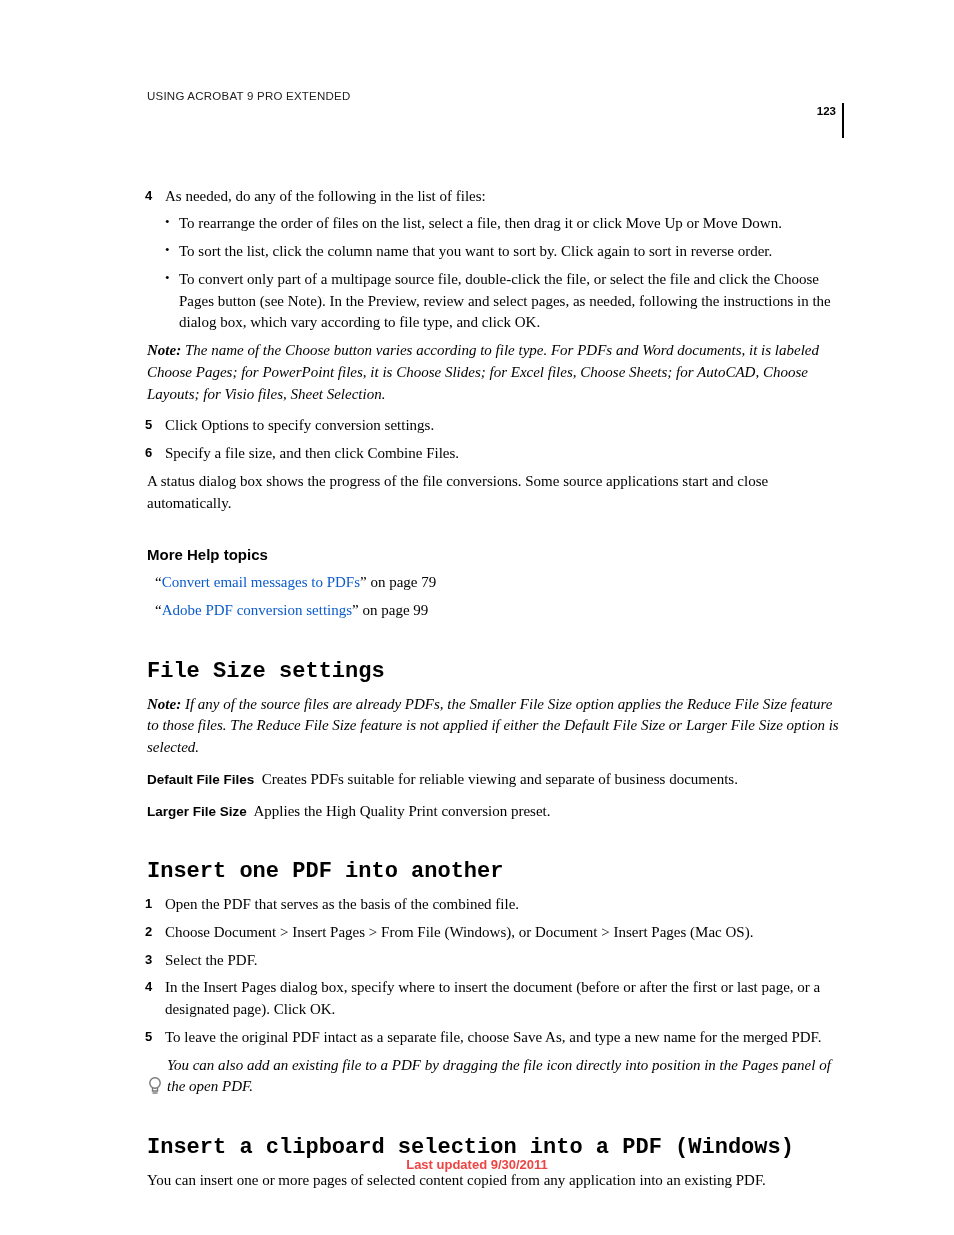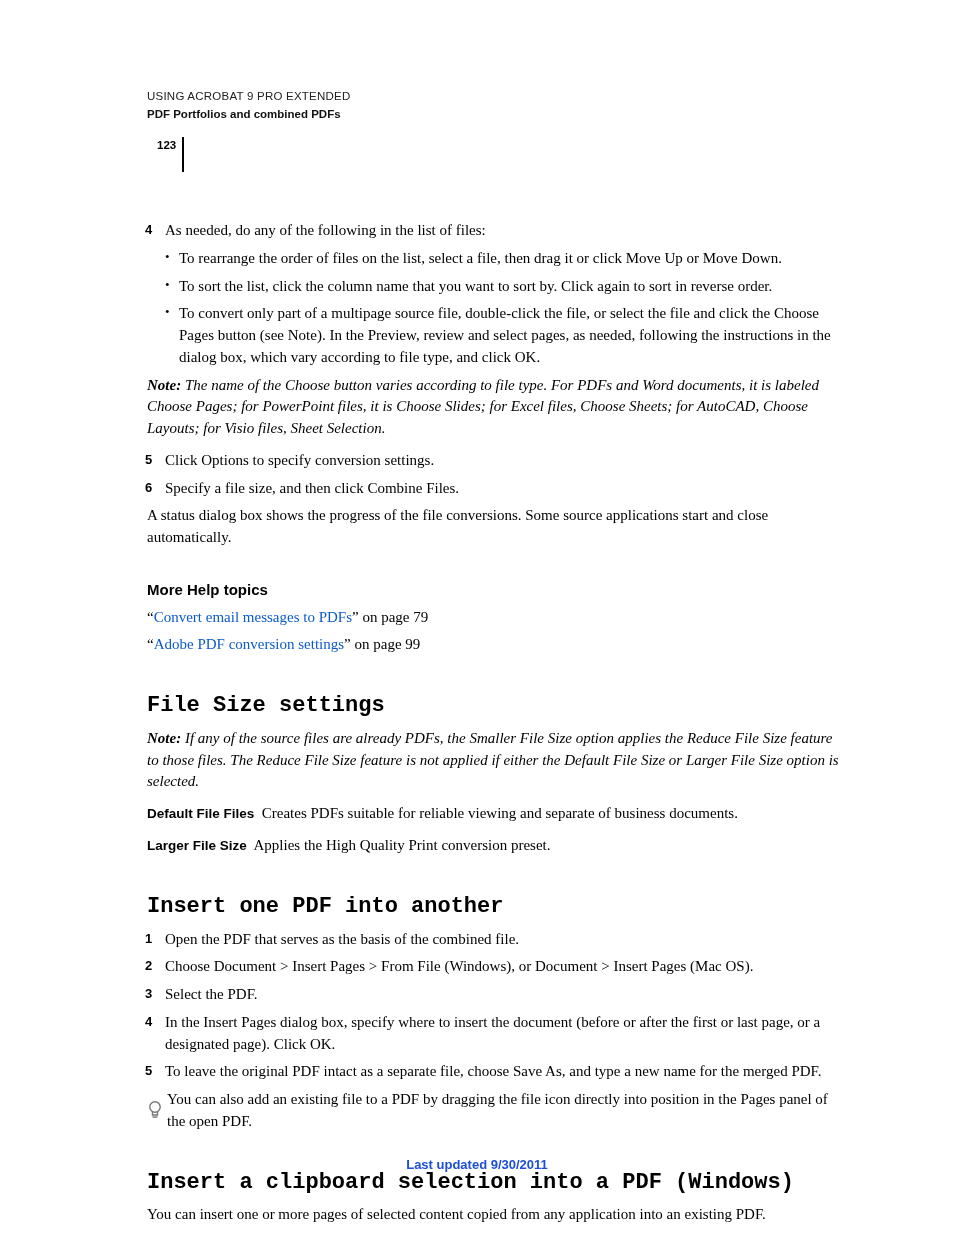--- a/index.html
+++ b/index.html
@@ -15,21 +15,20 @@
     width: 954px;
     height: 1235px;
     position: relative;
     box-sizing: border-box;
     padding: 88px 110px 0 147px;
   }
   .header-row {
     display: flex;
     align-items: flex-start;
     margin-bottom: 48px;
-    flex-direction: column;
   }
   .header-left {
     flex: 1;
     font-family: "Myriad Pro", "Segoe UI", Arial, sans-serif;
   }
   .doc-title-top {
     font-size: 11.5px;
     letter-spacing: 0.02em;
     color: #222;
   }
@@ -97,71 +96,71 @@
   .para {
     margin: 0 0 10px 0;
   }
   .help-heading {
     font-family: "Myriad Pro", "Segoe UI", Arial, sans-serif;
     font-weight: 700;
     font-size: 15px;
     margin: 30px 0 6px 0;
   }
   .ref-line {
-    margin: 0 0 6px 0;
+    margin: 0 0 6px 8px;
   }
   .ref-line a {
     color: #0b5bcc;
     text-decoration: none;
   }
   h2.section {
     font-family: Liberation Mono, monospace;
     font-weight: 700;
     font-size: 22px;
     margin: 34px 0 6px 0;
     color: #000;
   }
   .deflabel {
     font-family: "Myriad Pro", "Segoe UI", Arial, sans-serif;
     font-weight: 700;
     font-size: 13.5px;
   }
   .tip-row {
     display: flex;
-    align-items: center;
+    align-items: flex-end;
     margin: 6px 0 10px 0;
+    font-style: italic;
   }
   .tip-row svg {
     width: 16px;
     height: 22px;
     flex-shrink: 0;
     margin-right: 4px;
     margin-top: 1px;
   }
   .footer {
     position: absolute;
     bottom: 60px;
     left: 0;
     right: 0;
     text-align: center;
     font-family: "Myriad Pro", "Segoe UI", Arial, sans-serif;
     font-weight: 700;
     font-size: 13px;
-    color: #1d4ed8;
+    color: #ef4444;
   }
 </style>
 </head>
 <body>
 
 <div class="page">
 
   <div class="header-row">
     <div class="header-left">
       <div class="doc-title-top">USING ACROBAT 9 PRO EXTENDED</div>
-      <div class="doc-title-section">PDF Portfolios and combined PDFs</div>
     </div>
     <div class="page-num">123</div>
   </div>
 
   <ol class="steps">
     <li>
       <span class="num">4</span>
       <span class="txt">As needed, do any of the following in the list of files:</span>
     </li>
   </ol>

